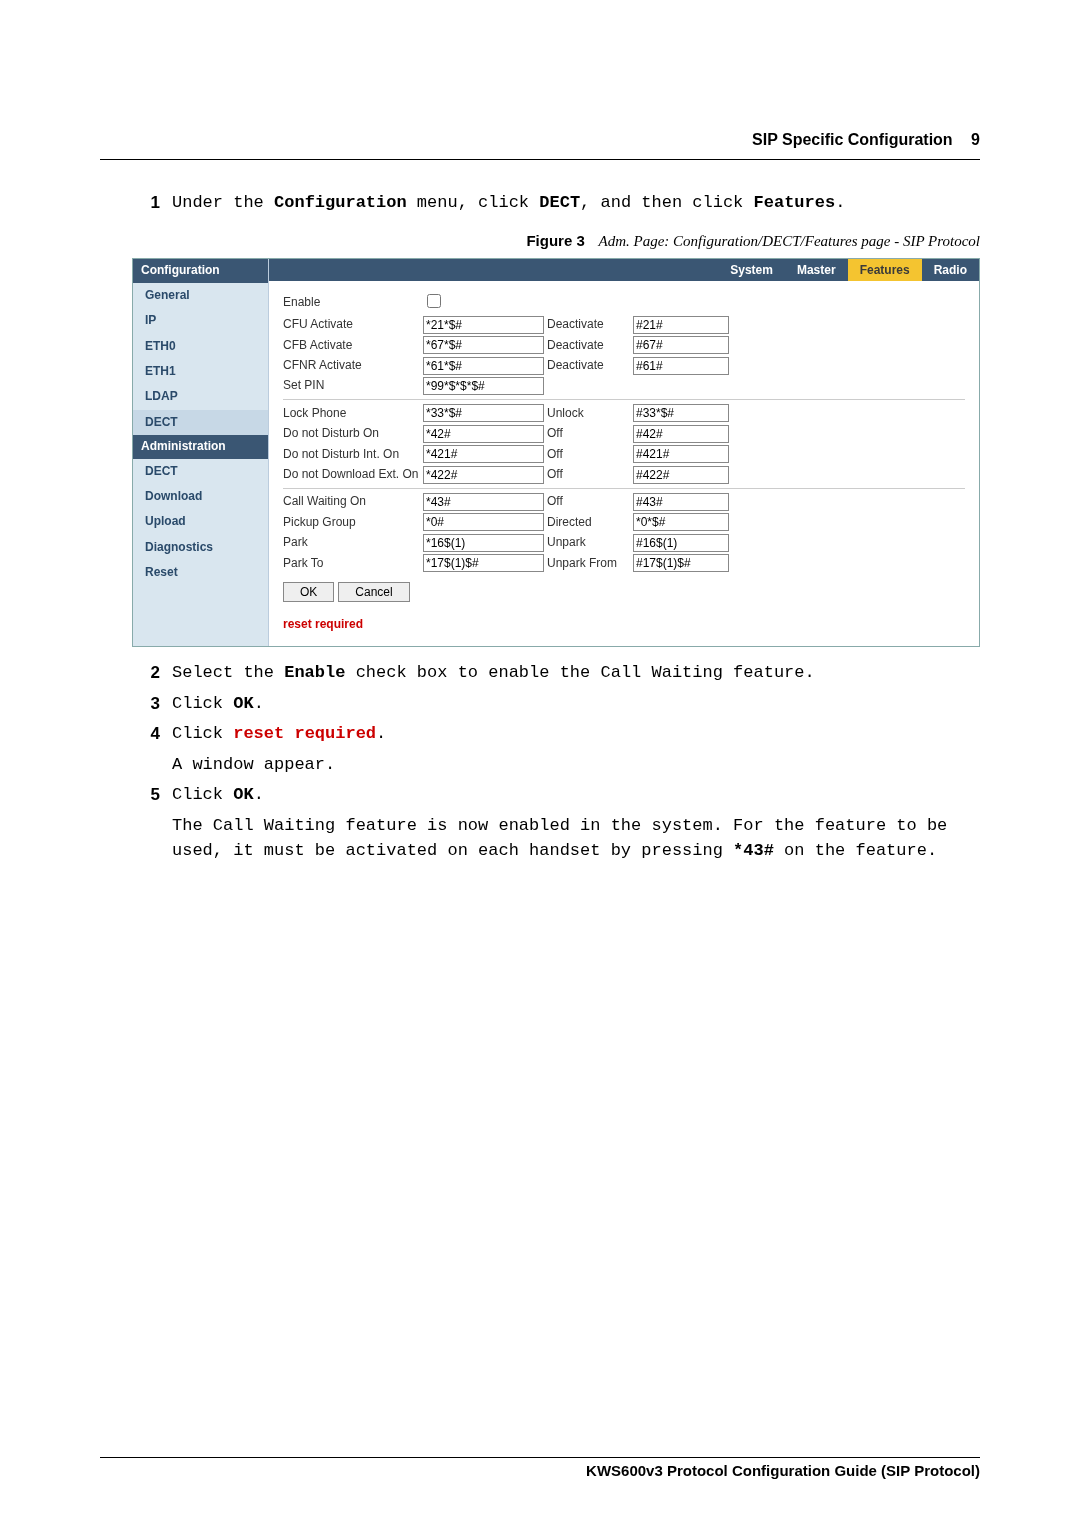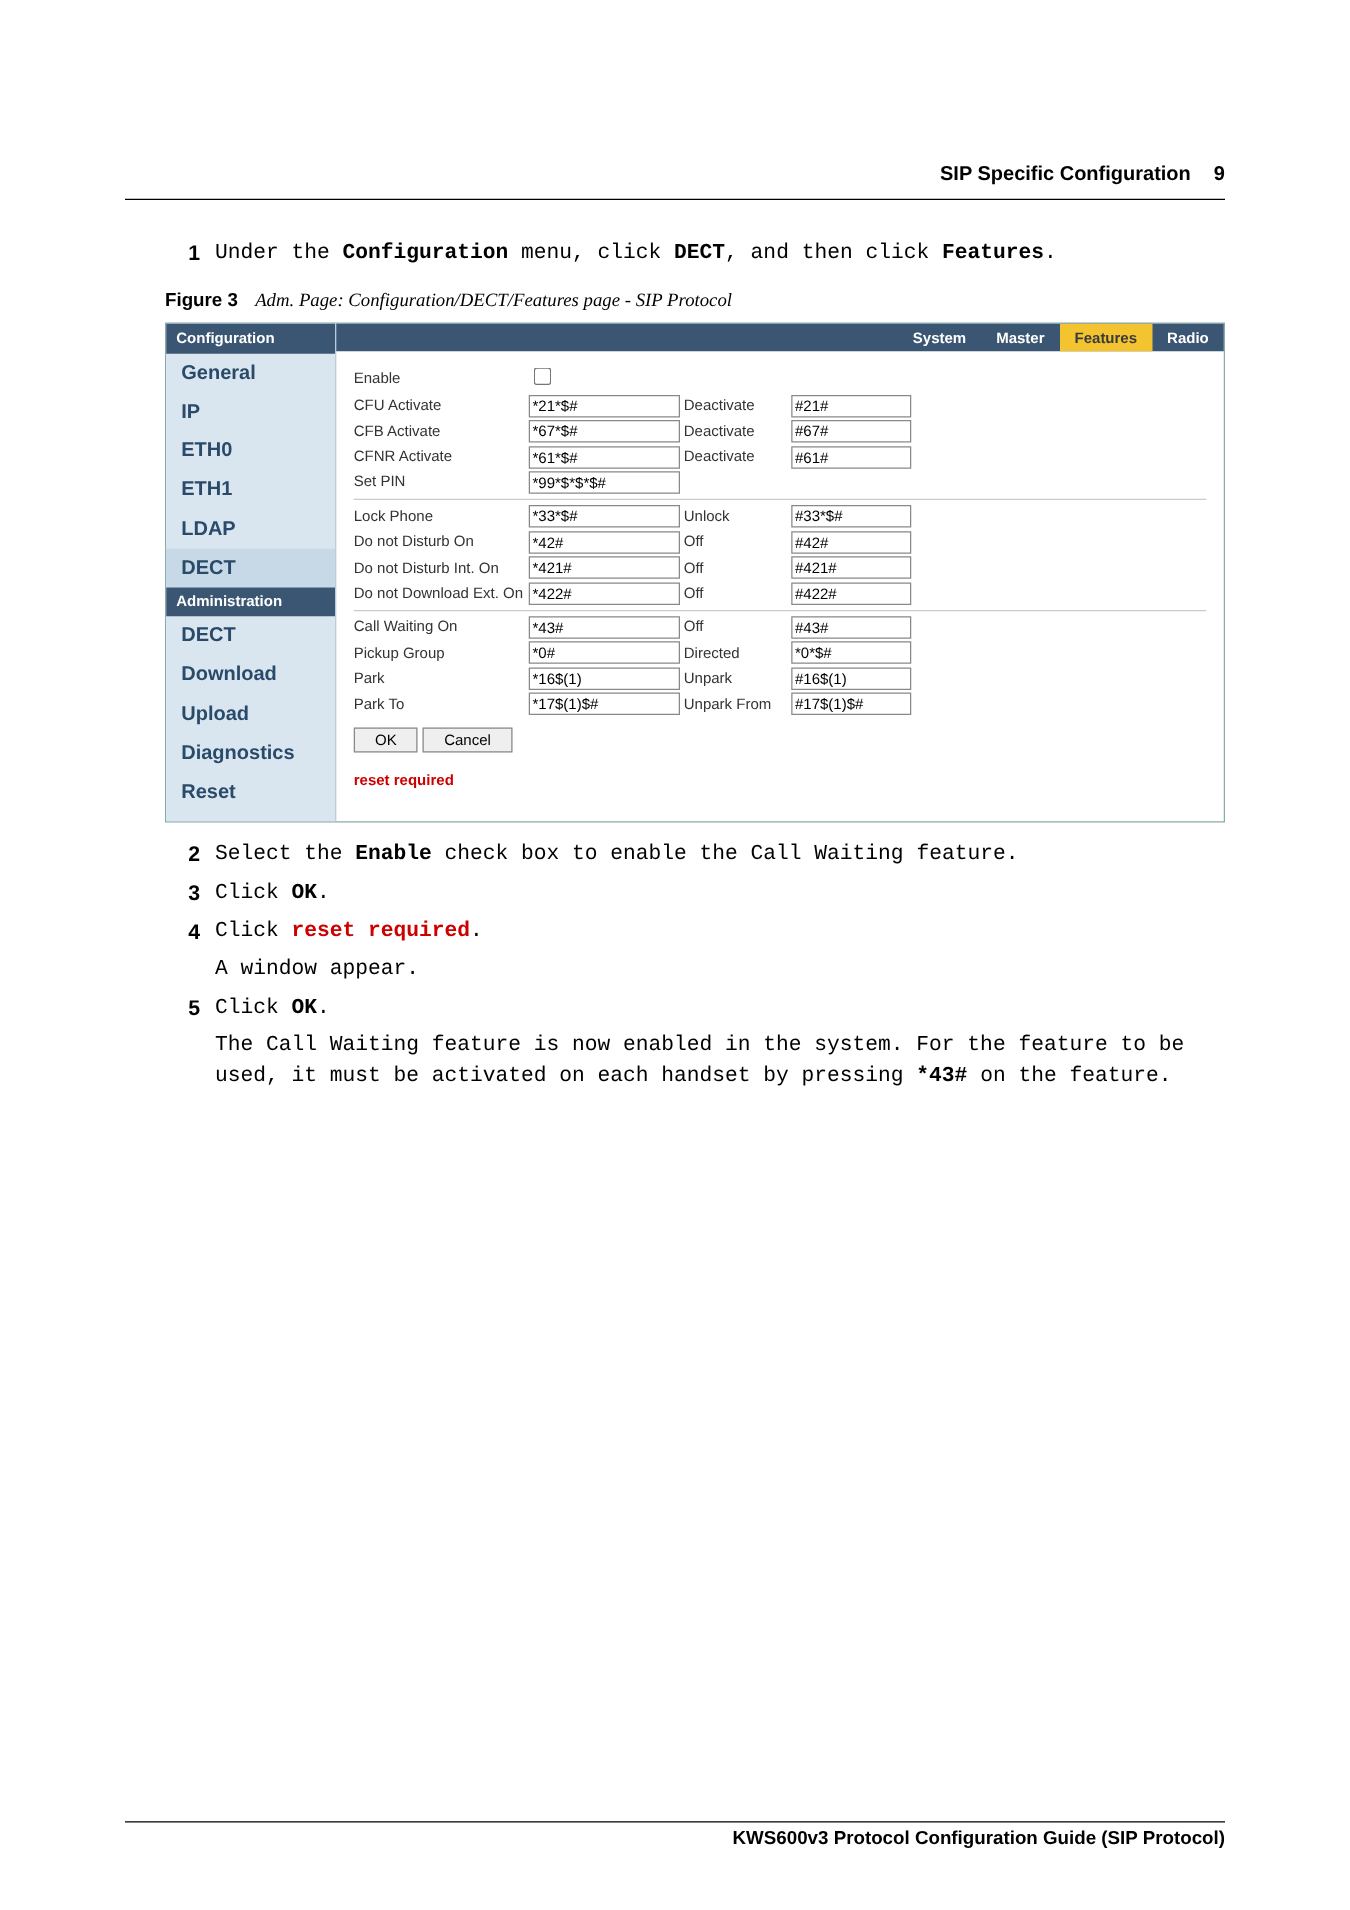--- a/index.html
+++ b/index.html
@@ -49,20 +49,21 @@
     width: 28px;
     flex: 0 0 28px;
     text-align: right;
     margin-right: 12px;
   }
   .step .txt { flex: 1; font-family: Liberation Mono, monospace; }
   .step .txt b { font-weight: bold; }
   .figcap {
     margin: 14px 0 6px 0;
     font-size: 15px;
+    text-align: right;
   }
   .figcap .figlbl {
     font-family: "Trebuchet MS", Arial, sans-serif;
     font-weight: bold;
     font-style: normal;
     margin-right: 10px;
   }
   .figcap .figtxt { font-style: italic; }
   .reset-required { color: #c00; font-weight: bold; }
 
@@ -86,21 +87,21 @@
     background: #3a5673;
     color: #fff;
     font-weight: bold;
     font-size: 12px;
     padding: 3px 8px;
   }
   .adminui .sideitem {
     color: #2a4a6a;
     font-weight: bold;
     padding: 4px 12px;
-    font-size: 16px;
+    font-size: 12px;
   }
   .adminui .sideitem.active {
     background: #c7d8e6;
   }
   .adminui .main {
     flex: 1;
     padding: 0;
   }
   .adminui .tabs {
     background: #3a5673;

